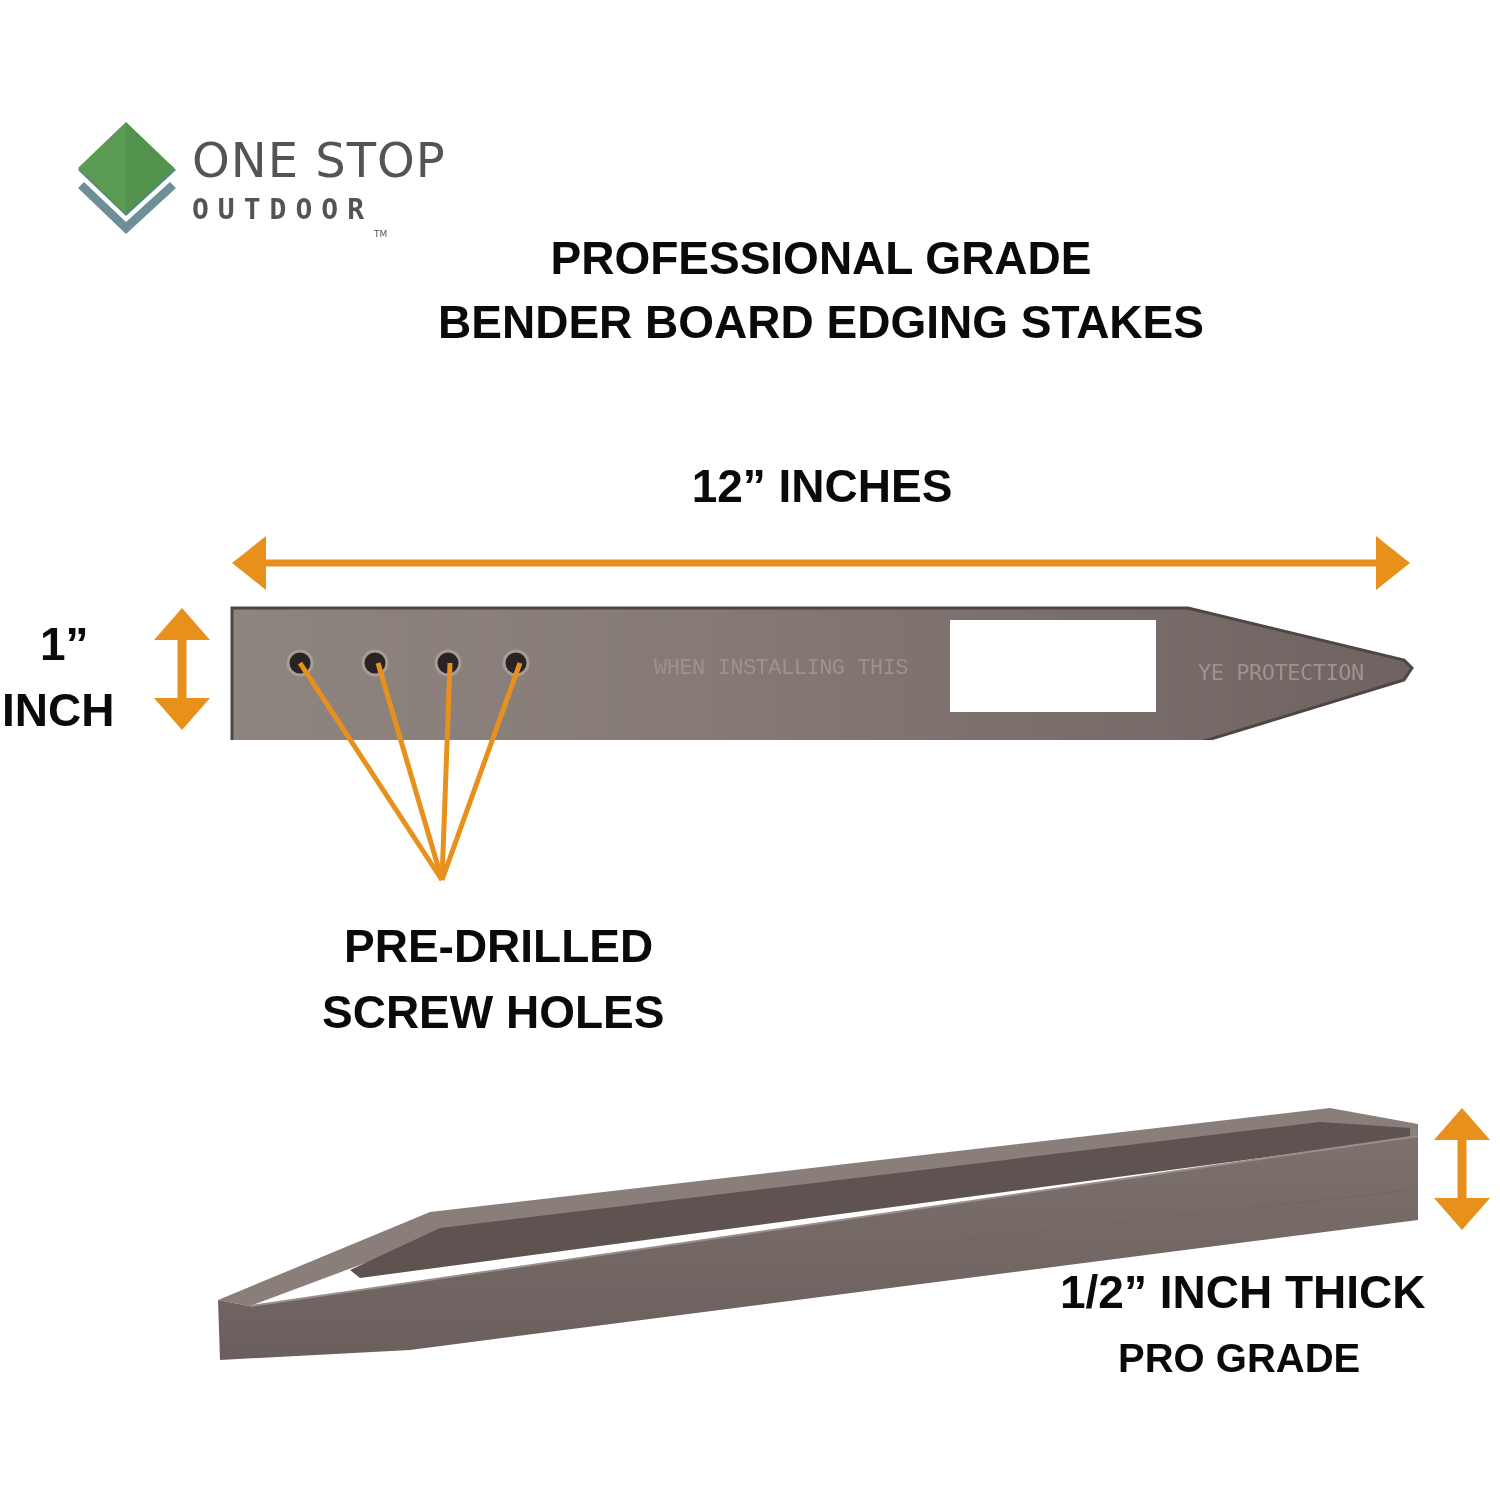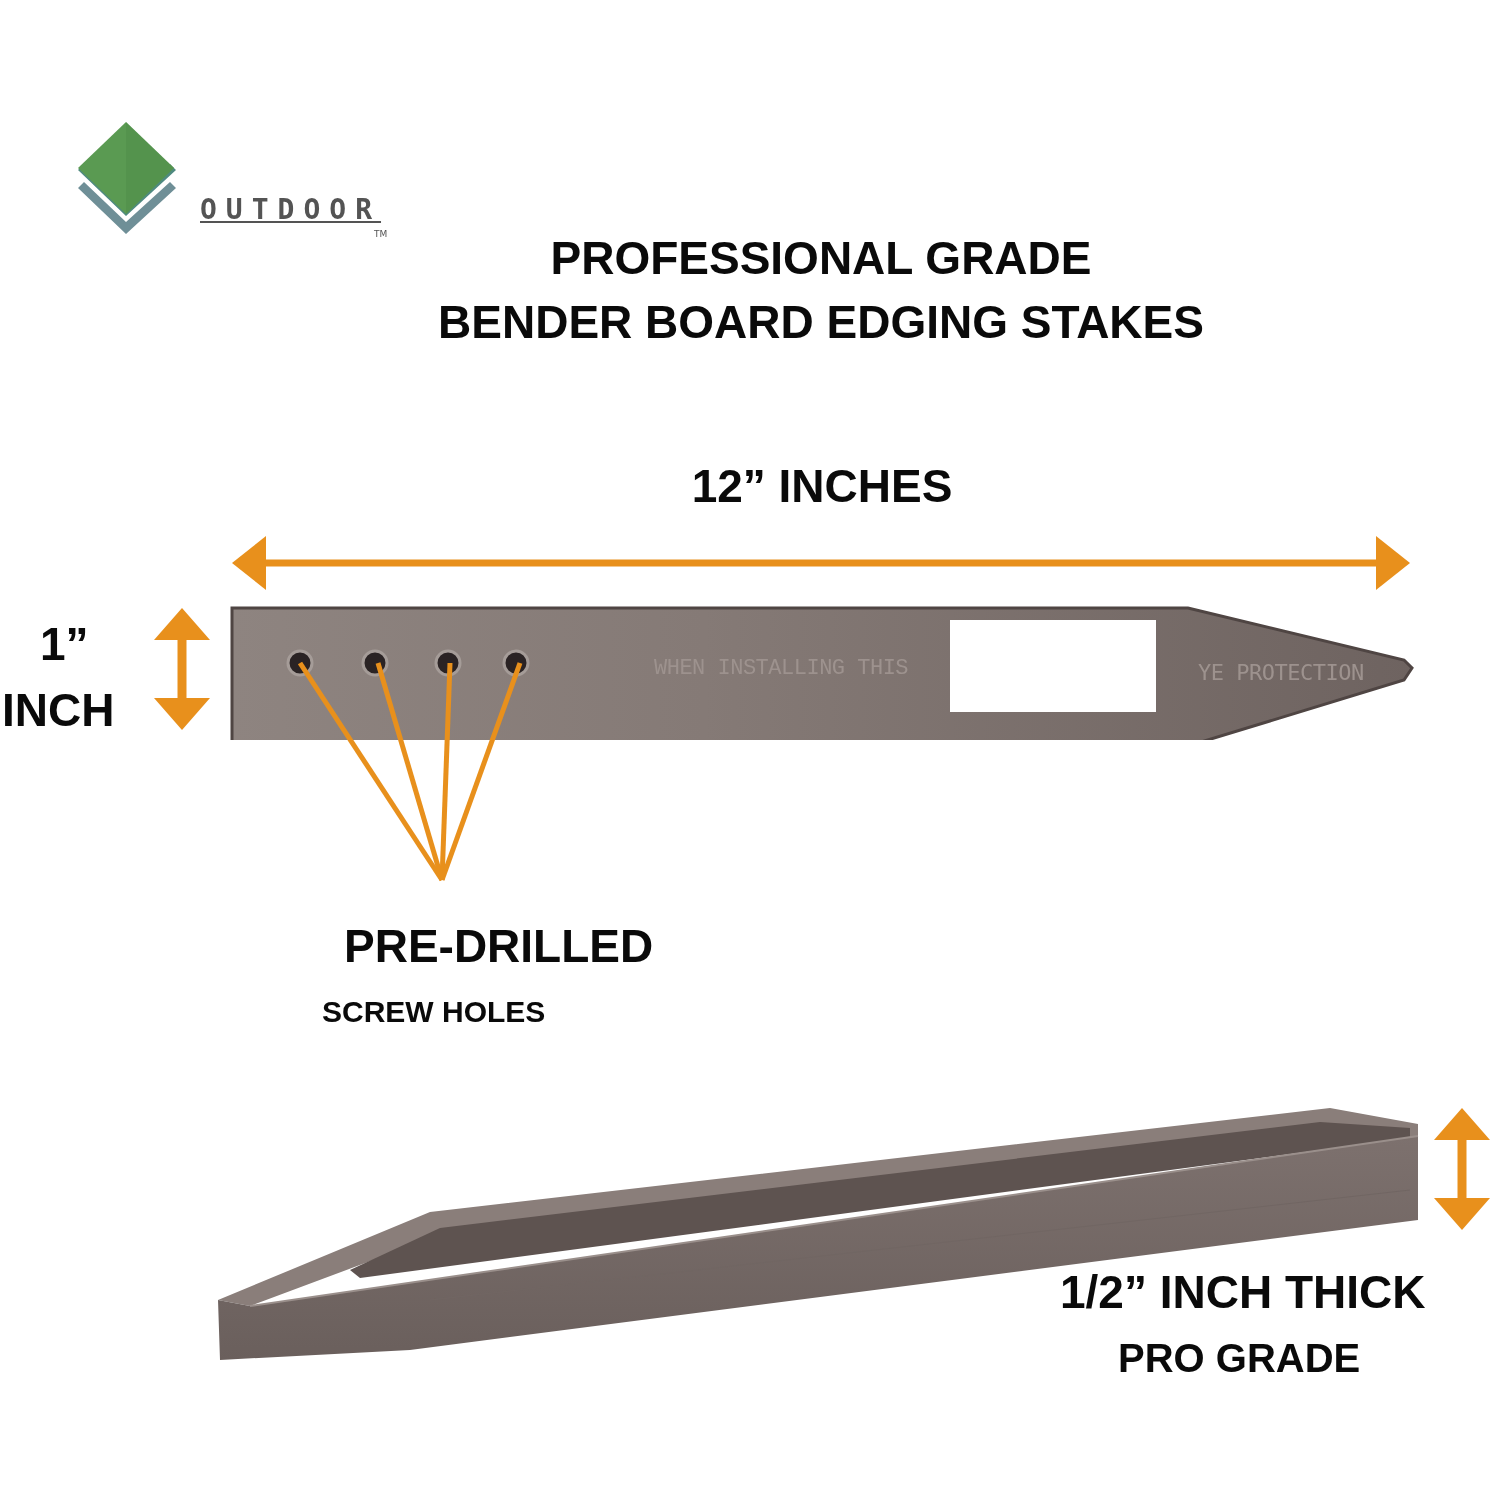--- a/index.html
+++ b/index.html
@@ -14,21 +14,22 @@
 </head>
 <body>
 
 <div class="abs" style="left:78px;top:122px;width:420px;height:140px;">
   <svg class="abs" width="100" height="140" style="left:0;top:0;">
     <polygon points="48,100 92,60 98,66 48,112 0,66 6,60" fill="#6f8f97"></polygon>
     <polygon points="48,82 92,42 98,48 48,94 0,48 6,42" fill="#4f8a80"></polygon>
     <polygon points="48,0 96,46 48,92 0,46" fill="#5a9a52"></polygon>
     <polygon points="48,0 96,46 48,92" fill="#4a8745" opacity="0.35"></polygon>
   </svg>
-  <div class="abs logo-sub" style="left:122px;top:72px;font-size:28px;line-height:32px;font-weight:bold;text-decoration:underline;">OUTDOOR</div>
+  <div class="abs logo-name" style="left:114px;top:12px;font-size:48px;line-height:52px;">ONE STOP</div>
+  <div class="abs logo-sub" style="left:114px;top:72px;font-size:28px;line-height:32px;font-weight:bold;">OUTDOOR</div>
   <div class="abs logo-name" style="left:296px;top:107px;font-size:9px;letter-spacing:0;">TM</div>
 </div>
 
 <div class="abs bold" style="left:0;width:1642px;text-align:center;top:232px;font-size:46px;line-height:52px;">PROFESSIONAL GRADE</div>
 <div class="abs bold" style="left:0;width:1642px;text-align:center;top:296px;font-size:46px;line-height:52px;">BENDER BOARD EDGING STAKES</div>
 
 <div class="abs bold" style="left:0;width:1644px;text-align:center;top:460px;font-size:46px;line-height:52px;">12” INCHES</div>
 <svg class="abs" width="1190" height="60" style="left:230px;top:533px;">
   <line x1="30" y1="30" x2="1160" y2="30" stroke="#e8901c" stroke-width="7"></line>
   <polygon points="2,30 36,3 36,57" fill="#e8901c"></polygon>
@@ -64,21 +65,21 @@
 <div class="abs" style="left:1158px;top:660px;font-family:'DejaVu Sans Mono', monospace;font-size:22px;color:#9d928e;letter-spacing:-0.5px;margin-left:40px;">YE PROTECTION</div>
 
 <svg class="abs" width="260" height="230" style="left:290px;top:660px;">
   <line x1="10" y1="3" x2="152" y2="220" stroke="#e8901c" stroke-width="5"></line>
   <line x1="88" y1="3" x2="152" y2="220" stroke="#e8901c" stroke-width="5"></line>
   <line x1="160" y1="3" x2="152" y2="220" stroke="#e8901c" stroke-width="5"></line>
   <line x1="230" y1="3" x2="152" y2="220" stroke="#e8901c" stroke-width="5"></line>
 </svg>
 
 <div class="abs bold" style="left:344px;top:920px;font-size:46px;line-height:52px;">PRE-DRILLED</div>
-<div class="abs bold" style="left:322px;top:986px;font-size:30px;line-height:52px;text-align:right;">SCREW HOLES</div>
+<div class="abs bold" style="left:322px;top:986px;font-size:46px;line-height:52px;text-align:right;">SCREW HOLES</div>
 
 <svg class="abs" width="1220" height="290" style="left:210px;top:1100px;">
   <defs>
     <linearGradient id="sf" x1="0" y1="0" x2="0" y2="1">
       <stop offset="0" stop-color="#7d716e"></stop>
       <stop offset="1" stop-color="#6a5f5c"></stop>
     </linearGradient>
   </defs>
 
   <polygon points="8,200 220,112 1120,8 1208,24 1208,36 190,150 40,206" fill="#8a7e7a"></polygon>

